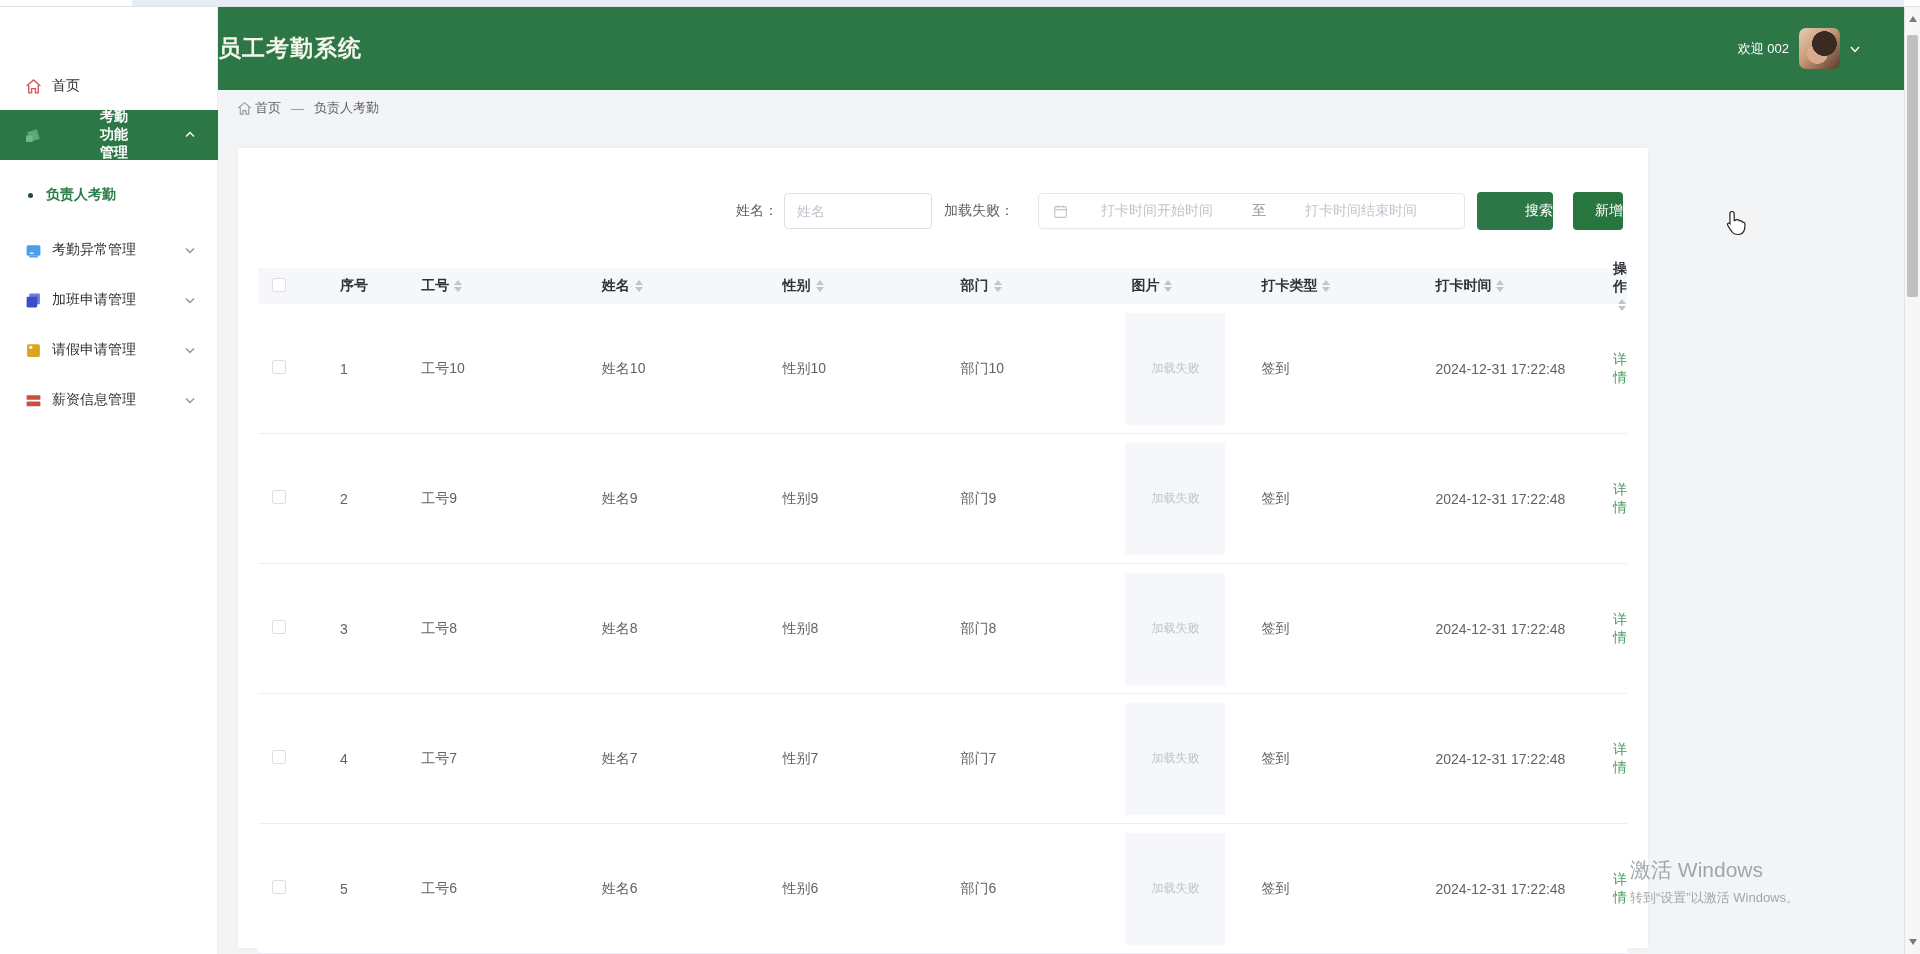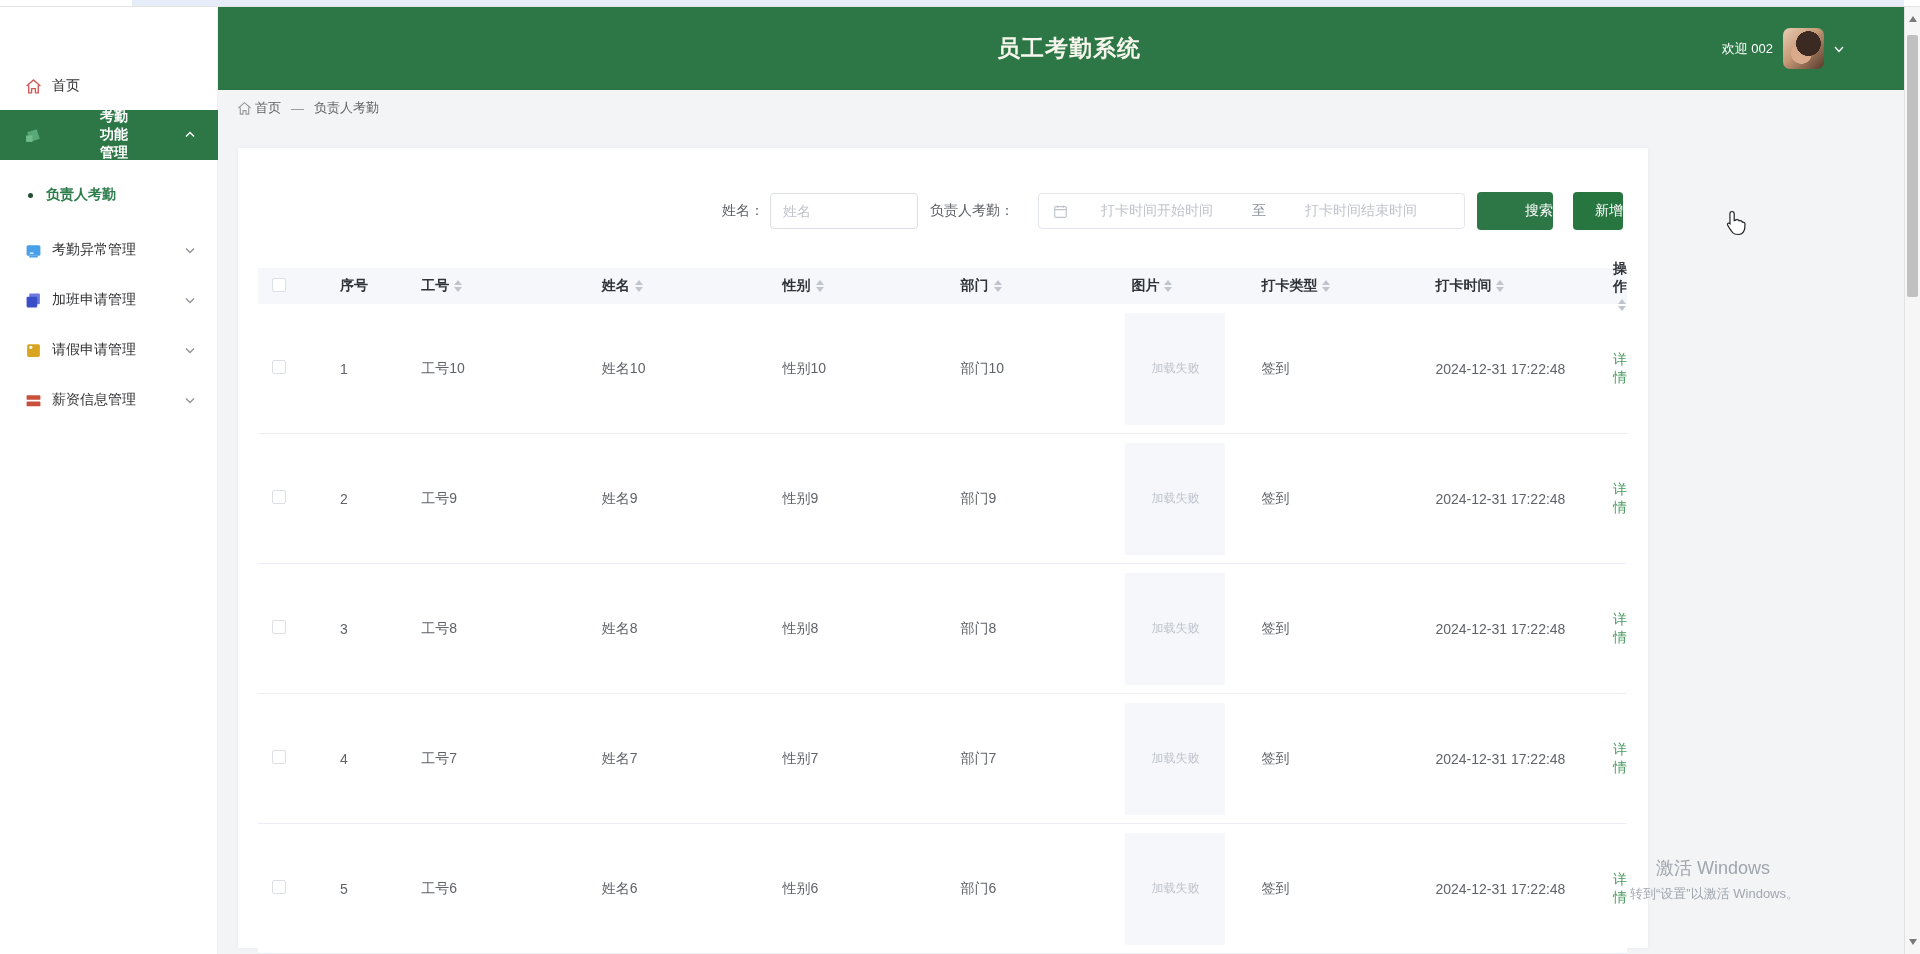--- a/index.html
+++ b/index.html
@@ -23,22 +23,22 @@
   .side-item .ico { width:18px; height:18px; margin-left:24px; display:flex; align-items:center; justify-content:center; }
   .side-item .lbl { margin-left:10px; flex:1; }
   .side-item .chev { margin-right:22px; display:flex; }
   .side-item.active { background:#2d7747; color:#fff; font-weight:700; }
   .sub-item { position:absolute; left:0; width:218px; height:50px; display:flex; align-items:center; cursor:pointer; font-size:14px; color:#2e7d4c; font-weight:600; }
   .sub-item .dot { width:5px; height:5px; border-radius:50%; background:#234d35; margin-left:28px; }
   .sub-item .lbl { margin-left:13px; }
 
   
   .app-header { position:absolute; left:218px; top:7px; width:1686px; height:83px; background:#2d7747; }
-  .app-title { position:absolute; left:8px; width:100%; top:0; height:83px; line-height:83px; text-align:center; color:#f7f6ec; font-size:23px; font-weight:700; letter-spacing:1px; }
-  .user-box { position:absolute; right:58px; top:0; height:83px; display:flex; align-items:center; color:#fff;justify-content:center; }
+  .app-title { position:absolute; left:0; width:100%; top:0; height:83px; line-height:83px; text-align:left; color:#f7f6ec; font-size:23px; font-weight:700; letter-spacing:1px; }
+  .user-box { position:absolute; right:42px; top:0; height:83px; display:flex; align-items:center; color:#fff;justify-content:center; }
   .welcome { font-size:13px; margin-right:10px; }
   .avatar { width:41px; height:41px; border-radius:7px; background:
       radial-gradient(circle at 62% 38%, #3a2a22 0 34%, transparent 35%),
       radial-gradient(circle at 45% 62%, #d9ab8c 0 30%, transparent 31%),
       linear-gradient(135deg,#e8cdb4 0%, #c79a77 45%, #55382a 100%);
       cursor:pointer; }
   .user-chev { margin-left:8px; display:flex; cursor:pointer; }
 
   
   .main { position:absolute; left:218px; top:90px; width:1686px; height:864px; background:#f3f4f6; }
@@ -79,21 +79,21 @@
   .checkbox { width:14px; height:14px; border:1px solid #dcdfe6; border-radius:2px; background:#fff; display:inline-block; cursor:pointer; }
   .sort { display:inline-flex; flex-direction:column; margin-left:5px; vertical-align:middle; }
   .sort i { display:block; width:0; height:0; border-left:4px solid transparent; border-right:4px solid transparent; }
   .sort .s-up { border-bottom:5px solid #c0c4cc; margin-bottom:2px; }
   .sort .s-dn { border-top:5px solid #c0c4cc; }
   .img-fail { width:100px; height:112px; background:#f5f7fa; color:#c0c4cc; font-size:12px; display:flex; align-items:center; justify-content:center; margin-left:-6px; }
   .link { color:#4c9a62; cursor:pointer; }
 
   
   .watermark { position:absolute; left:1630px; top:856px; color:rgba(144,152,160,.85); pointer-events:none; }
-  .watermark .w1 { font-size:18px;margin-left:26px; }
+  .watermark .w1 { font-size:21px; }
   .watermark .w2 { font-size:13px; margin-top:5px; }
 
   
   .cursor { position:absolute; left:1723px; top:210px; pointer-events:none; z-index:99; }
 </style>
 </head>
 <body>
 
 <div class="top-strip">
     <div class="tint"></div>
@@ -225,21 +225,21 @@
     </span>
     <span class="bc-sep">—</span>
     <span class="bc-cur">负责人考勤</span>
   </div>
 
   <div class="card">
 
     <div class="toolbar">
       <span class="t-label">姓名：</span>
       <input class="name-input" type="text" placeholder="姓名" style="">
-      <span class="t-label">负责人考勤：</span>
+      <span class="t-label">加载失败：</span>
       <div class="range-input">
         <svg width="15" height="15" viewBox="0 0 16 16">
             <rect x="1.8" y="2.8" width="12.4" height="11.4" rx="1.2" fill="none" stroke="#c0c4cc" stroke-width="1.2"></rect>
             <path d="M1.8 6 H14.2 M5 1.5 V4 M11 1.5 V4" stroke="#c0c4cc" stroke-width="1.2"></path>
           </svg>
         <span class="ph">打卡时间开始时间</span>
         <span class="sep">至</span>
         <span class="ph">打卡时间结束时间</span>
       </div>
       <button class="btn search">搜索</button>

